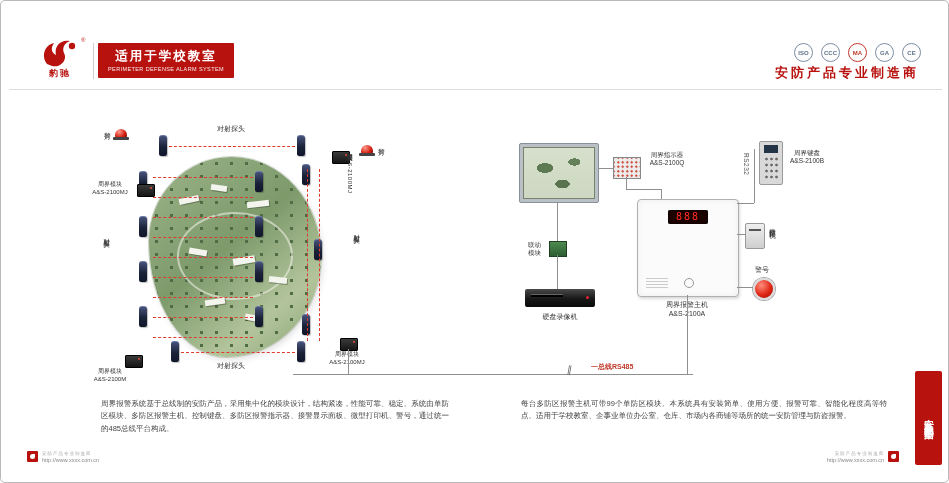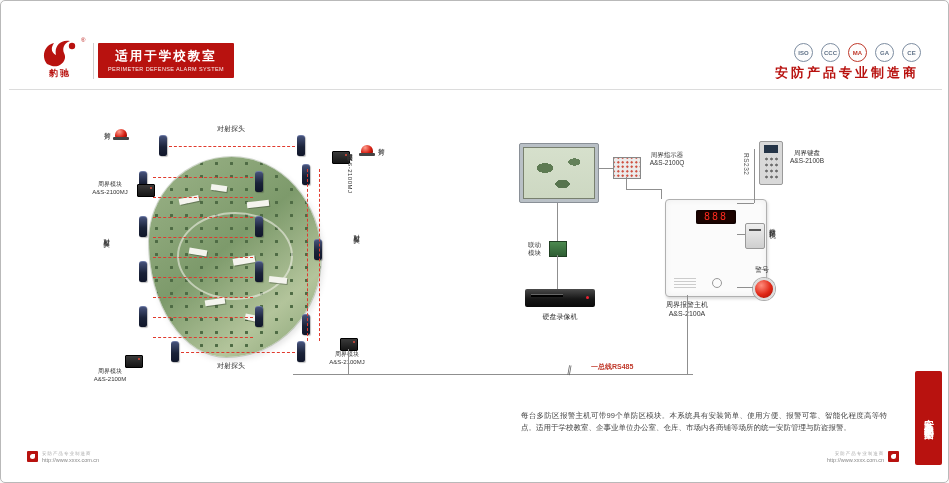--- a/index.html
+++ b/index.html
@@ -65,21 +65,21 @@
                          radial-gradient(10px 6px at 72% 28%, #64815a 60%, transparent 61%),
                          radial-gradient(12px 7px at 55% 72%, #57744e 60%, transparent 61%),
                          linear-gradient(#d6e0cc,#cdd8c2);}
   .indicator{position:absolute;left:612px;top:156px;width:26px;height:20px;background:#ececec;border:1px solid #888;
         background-image:radial-gradient(#cc4433 .9px, transparent 1.3px);background-size:4.5px 4.5px;
         background-position:2px 2px;}
   .keypad{position:absolute;left:758px;top:140px;width:22px;height:42px;background:#d9d9d9;border:1px solid #9a9a9a;border-radius:2px;}
   .kp-screen{width:14px;height:8px;background:#243447;margin:3px auto 2px;}
   .kp-keys{width:16px;height:24px;margin:0 auto;
         background-image:radial-gradient(#6b6b6b 1px, transparent 1.4px);background-size:5px 6px;background-position:1px 1px;}
-  .host{position:absolute;left:664px;top:198px;width:100px;height:96px;background:#fbfbfb;border:1px solid #b0b0b0;
+  .host{position:absolute;left:636px;top:198px;width:100px;height:96px;background:#fbfbfb;border:1px solid #b0b0b0;
         border-radius:4px;box-shadow:inset 0 0 6px rgba(0,0,0,.06),1px 2px 3px rgba(0,0,0,.15);}
   .host-display{position:absolute;left:30px;top:10px;width:40px;height:14px;background:#1c0300;border-radius:2px;
         color:#ff2b1e;font-family:"DejaVu Sans Mono",monospace;font-size:10px;line-height:14px;text-align:center;
         letter-spacing:2px;box-shadow:inset 0 0 3px #000;}
   .host-lock{position:absolute;left:46px;bottom:8px;width:8px;height:8px;border:1.5px solid #999;border-radius:50%;}
   .host-vents{position:absolute;left:8px;bottom:8px;width:22px;height:10px;
         background:repeating-linear-gradient(to bottom,#ccc 0 1px, transparent 1px 3px);}
   .printer{position:absolute;left:744px;top:222px;width:18px;height:24px;background:linear-gradient(#efefef,#cfcfcf);
         border:1px solid #999;border-radius:2px;}
   .prn-slot{width:12px;height:2px;background:#555;margin:5px auto 0;}
@@ -266,21 +266,22 @@
   <div class="ln" style="left:753px;top:148px;width:1px;height:54px;"></div>
   <div class="ln" style="left:736px;top:202px;width:17px;height:1px;"></div>
   <div class="ln" style="left:736px;top:233px;width:8px;height:1px;"></div>
   <div class="ln" style="left:736px;top:286px;width:16px;height:1px;"></div>
   <div class="ln" style="left:686px;top:294px;width:1px;height:79px;"></div>
   <div class="ln" style="left:347px;top:348px;width:1px;height:25px;"></div>
   <div class="ln" style="left:292px;top:373px;width:400px;height:1px;"></div>
   <span class="brk" style="left:566px;top:363px;">∥</span>
   <span class="buslbl" style="left:590px;top:361px;">一总线RS485</span>
 
-  <div class="desc" style="left:520px;top:397px;width:366px;margin-top:12px;">每台多防区报警主机可带99个单防区模块。本系统具有安装简单、使用方便、报警可靠、智能化程度高等特点。适用于学校教室、企事业单位办公室、仓库、市场内各商铺等场所的统一安防管理与防盗报警。</div>
+  <div class="desc" style="left:100px;top:397px;width:348px;">周界报警系统基于总线制的安防产品，采用集中化的模块设计，结构紧凑，性能可靠、稳定。系统由单防区模块、多防区报警主机、控制键盘、多防区报警指示器、接警显示面板、微型打印机、警号，通过统一的485总线平台构成。</div>
+  <div class="desc" style="left:520px;top:397px;width:366px;">每台多防区报警主机可带99个单防区模块。本系统具有安装简单、使用方便、报警可靠、智能化程度高等特点。适用于学校教室、企事业单位办公室、仓库、市场内各商铺等场所的统一安防管理与防盗报警。</div>
 
   <div class="side-tab">
     <span>安防系统构架图</span>
   </div>
 
   <div class="footer" style="left:26px;">
     <div class="foot-sq"></div>
     <div class="foot-txt">
       <span class="foot-l1">安防产品专业制造商</span>
       <span class="foot-l2">http://www.xxxx.com.cn</span>

